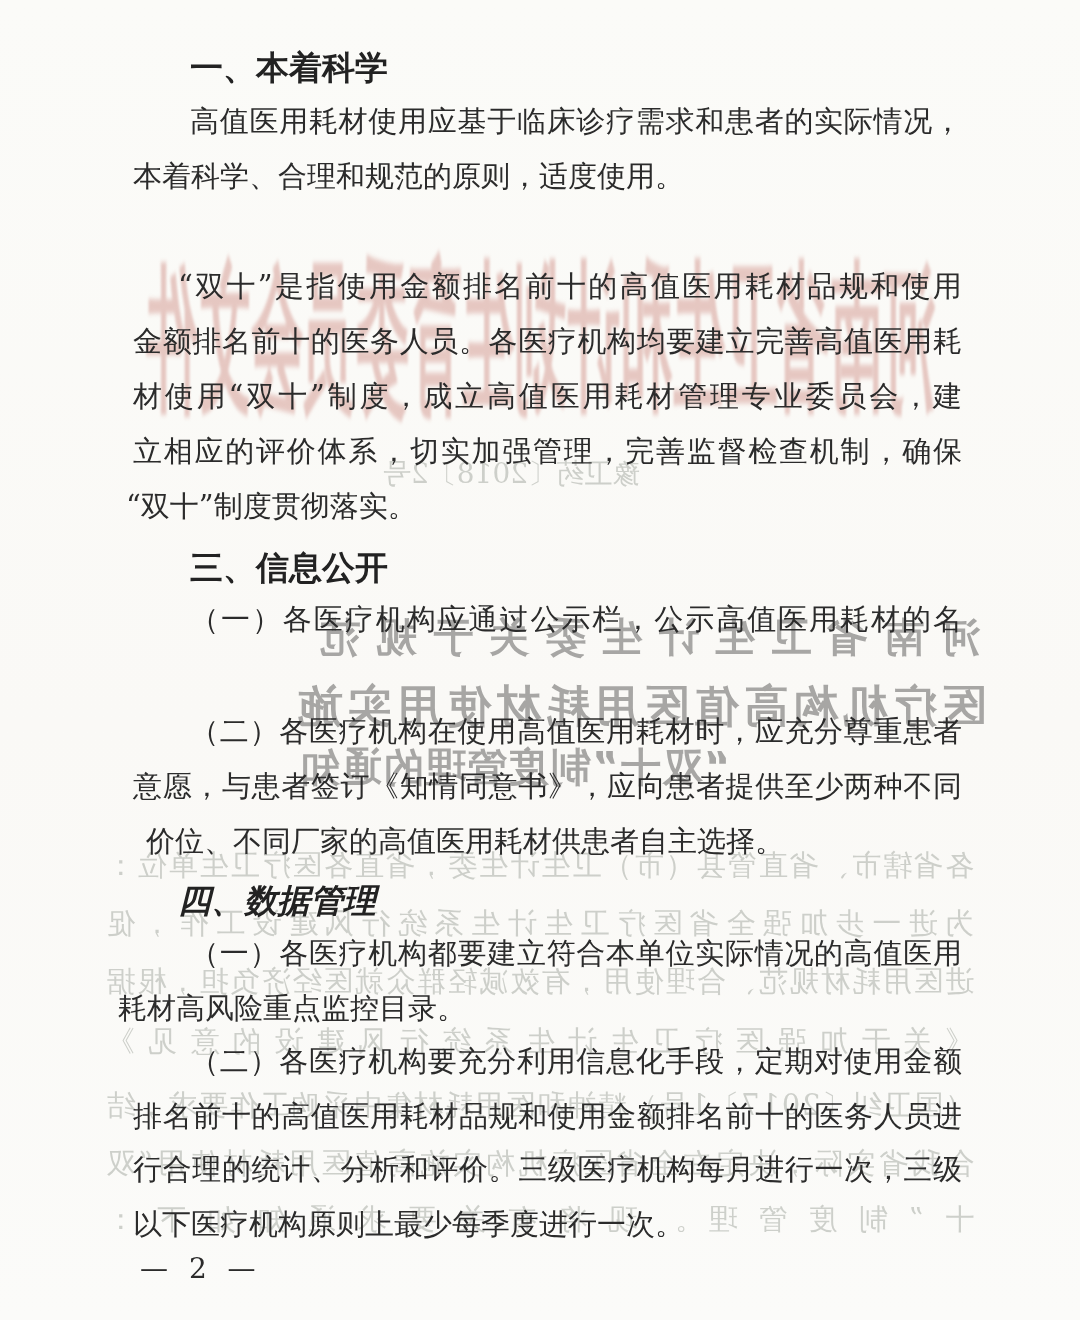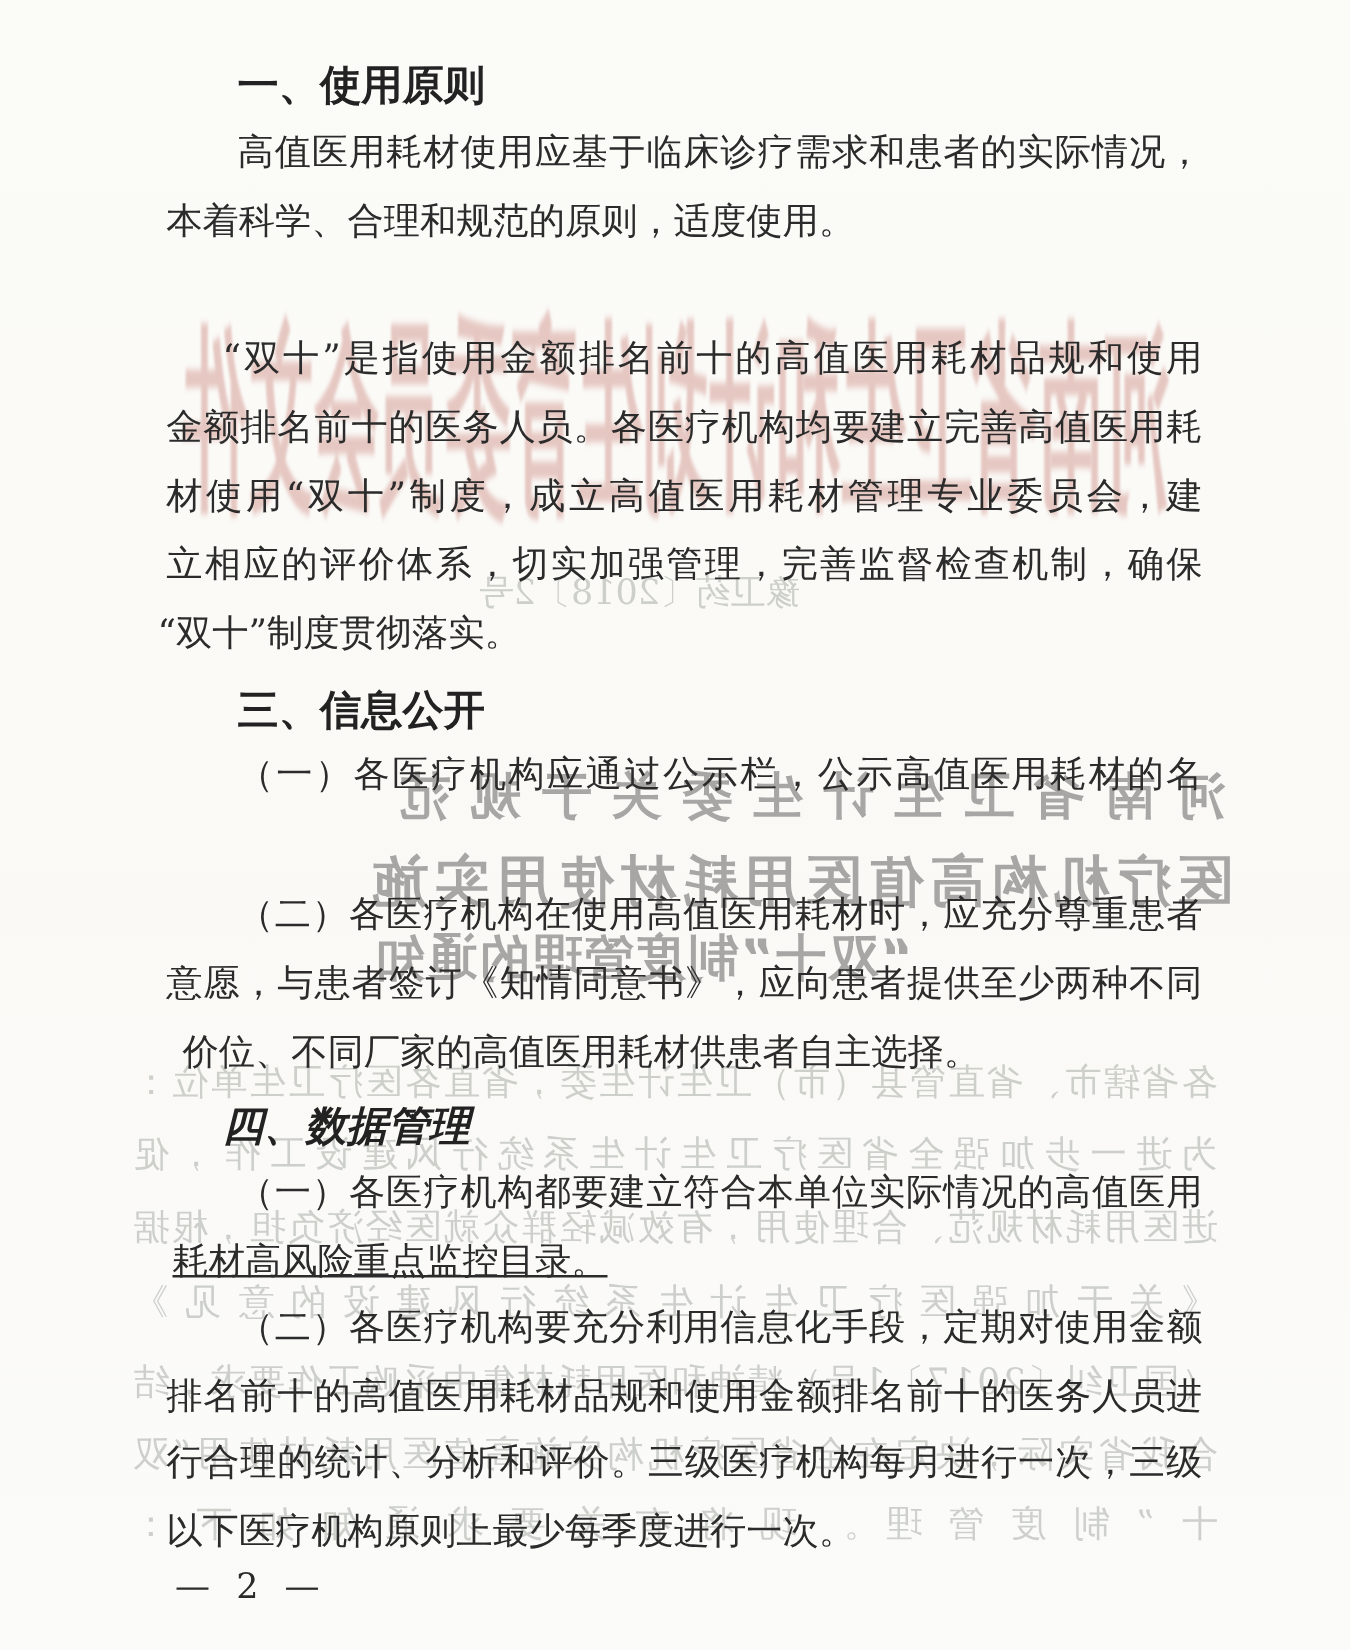--- a/index.html
+++ b/index.html
@@ -329,21 +329,21 @@
         <span>要</span>
         <span>求</span>
         <span>通</span>
         <span>知</span>
         <span>如</span>
         <span>下</span>
         <span>：</span>
       </div>
     </div>
   <div id="text-layer">
-      <div class="doc-line bold" style="left: 190px; top: 46px; font-size: 33px;">一、使用原则</div>
+      <div class="doc-line bold" style="left: 190px; top: 46px; font-size: 33px;">一、本着科学</div>
       <div class="doc-line just" style="left: 190px; top: 102px; width: 772px;">
         <span>高</span>
         <span>值</span>
         <span>医</span>
         <span>用</span>
         <span>耗</span>
         <span>材</span>
         <span>使</span>
         <span>用</span>
         <span>应</span>
@@ -592,21 +592,21 @@
         <span>实</span>
         <span>际</span>
         <span>情</span>
         <span>况</span>
         <span>的</span>
         <span>高</span>
         <span>值</span>
         <span>医</span>
         <span>用</span>
       </div>
-      <div class="doc-line" style="left: 138px; top: 989px; text-decoration: underline;">耗材高风险重点监控目录。</div>
+      <div class="doc-line" style="left: 118px; top: 989px;">耗材高风险重点监控目录。</div>
       <div class="doc-line just" style="left: 190px; top: 1042px; width: 772px;">
         <span>（</span>
         <span>二</span>
         <span>）</span>
         <span>各</span>
         <span>医</span>
         <span>疗</span>
         <span>机</span>
         <span>构</span>
         <span>要</span>

